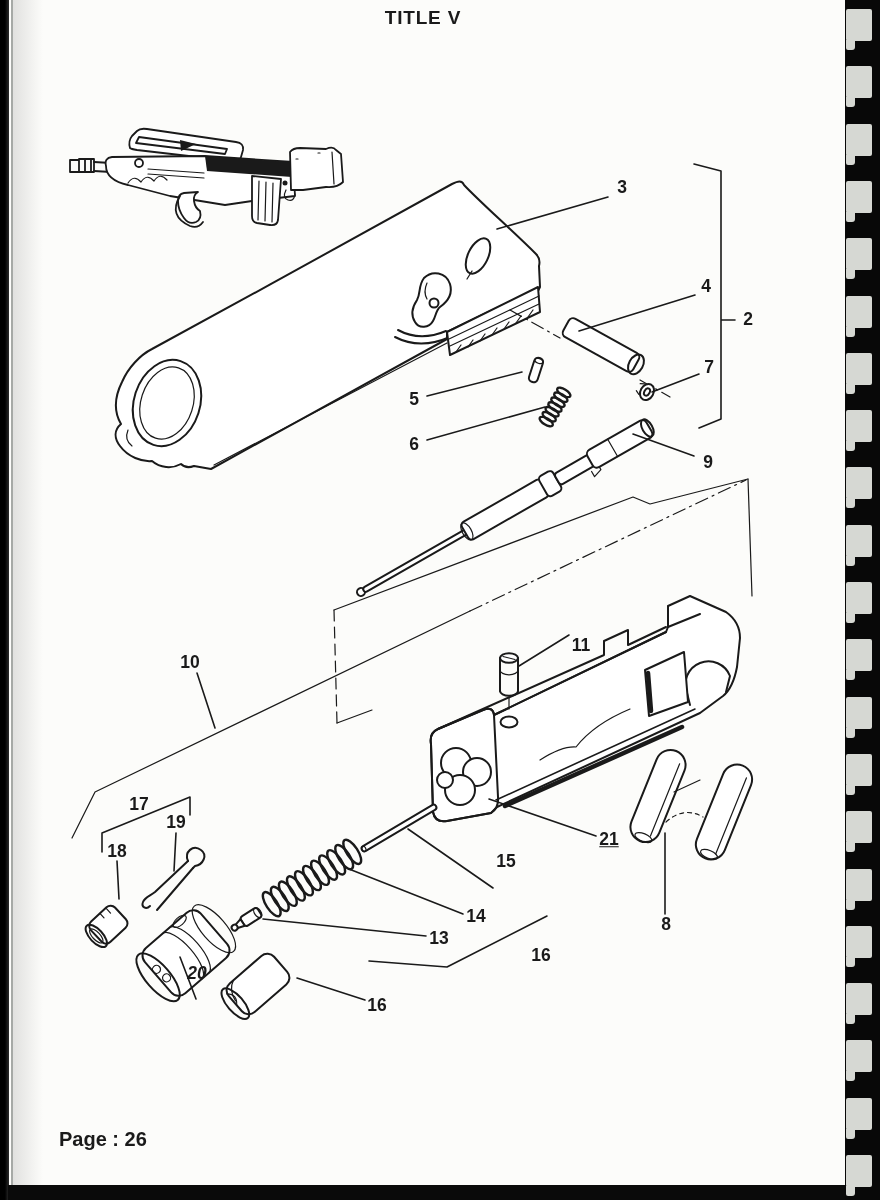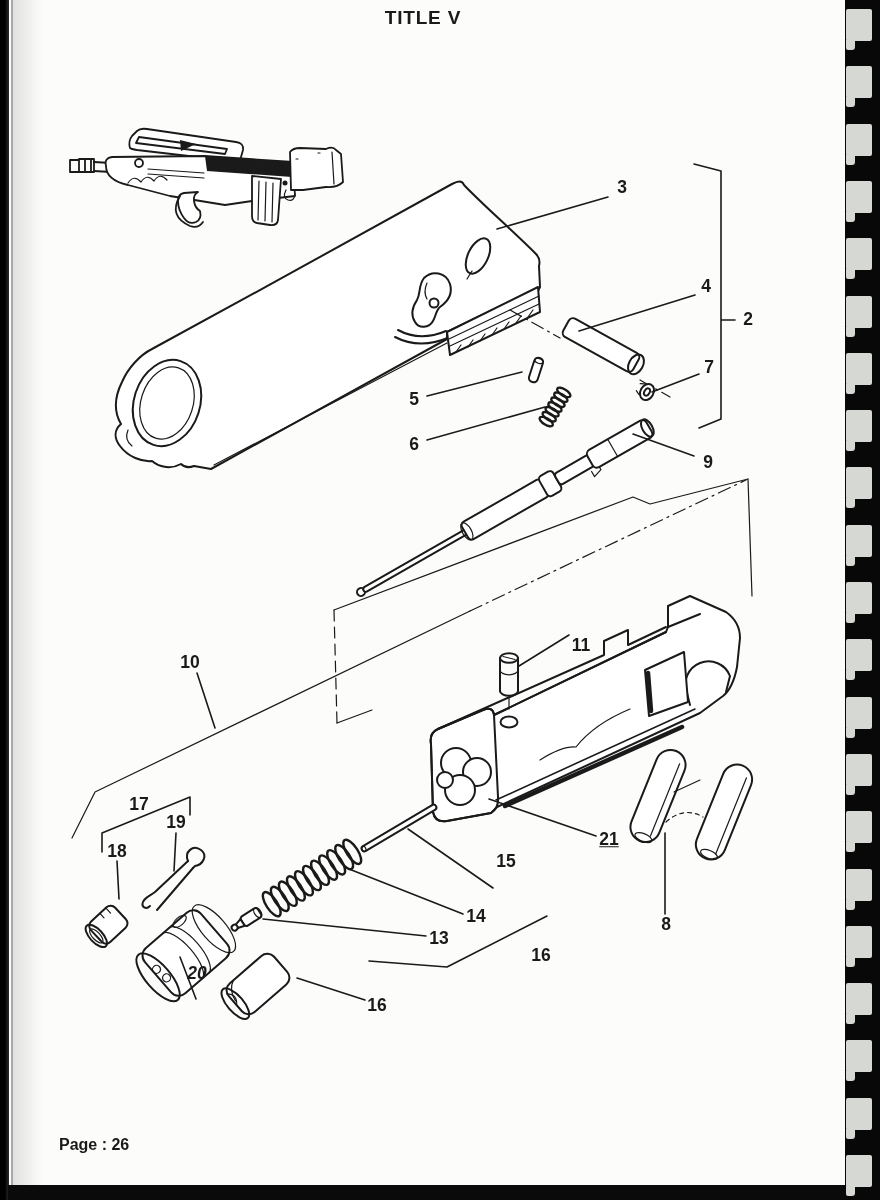--- a/index.html
+++ b/index.html
@@ -13,21 +13,21 @@
   .edge-line{position:absolute;left:11px;top:0;bottom:0;width:2px;background:#969a96;opacity:.85;}
   .edge-shade{position:absolute;left:13px;top:0;bottom:0;width:30px;background:linear-gradient(90deg,rgba(60,60,60,.14),rgba(60,60,60,0));}
   .bottom-bar{position:absolute;left:8px;right:0;bottom:0;height:15px;background:#0a0a0a;}
   .binding{position:absolute;right:0;top:0;bottom:0;width:35px;background:var(--bind-black,#080808);}
   .tooth{position:absolute;left:1px;width:26px;height:32px;background:var(--tooth,#d6d8d3);border-radius:2px;}
   .tooth::after{content:"";position:absolute;left:0;bottom:-9px;width:9px;height:10px;background:inherit;border-radius:0 0 3px 2px;}
   
   .title-block{position:absolute;left:0;width:846px;text-align:center;font-weight:bold;}
   .page-title{top:7px;font-size:19px;letter-spacing:.8px;}
   .page-subtitle{top:48px;font-size:19px;letter-spacing:.4px;}
-  .footer{position:absolute;left:59px;top:1128px;font-size:16px;font-weight:bold;margin-top:8px;}
+  .footer{position:absolute;left:59px;top:1128px;font-size:20px;font-weight:bold;}
   .callout{position:absolute;transform:translate(-50%,-50%);font-size:17.5px;font-weight:bold;line-height:1;}
   
   svg.diagram{position:absolute;left:0;top:0;}
   svg.diagram *{vector-effect:none;}
   .ln{stroke:var(--ink,#1a1a1a);fill:none;stroke-width:2;stroke-linecap:round;stroke-linejoin:round;}
   .fw{fill:#fff;}
   .fb{fill:var(--ink,#1a1a1a);stroke:none;}
   .thin{stroke-width:1.2;}
   .mid{stroke-width:1.6;}
   .w18{stroke-width:1.8;}

